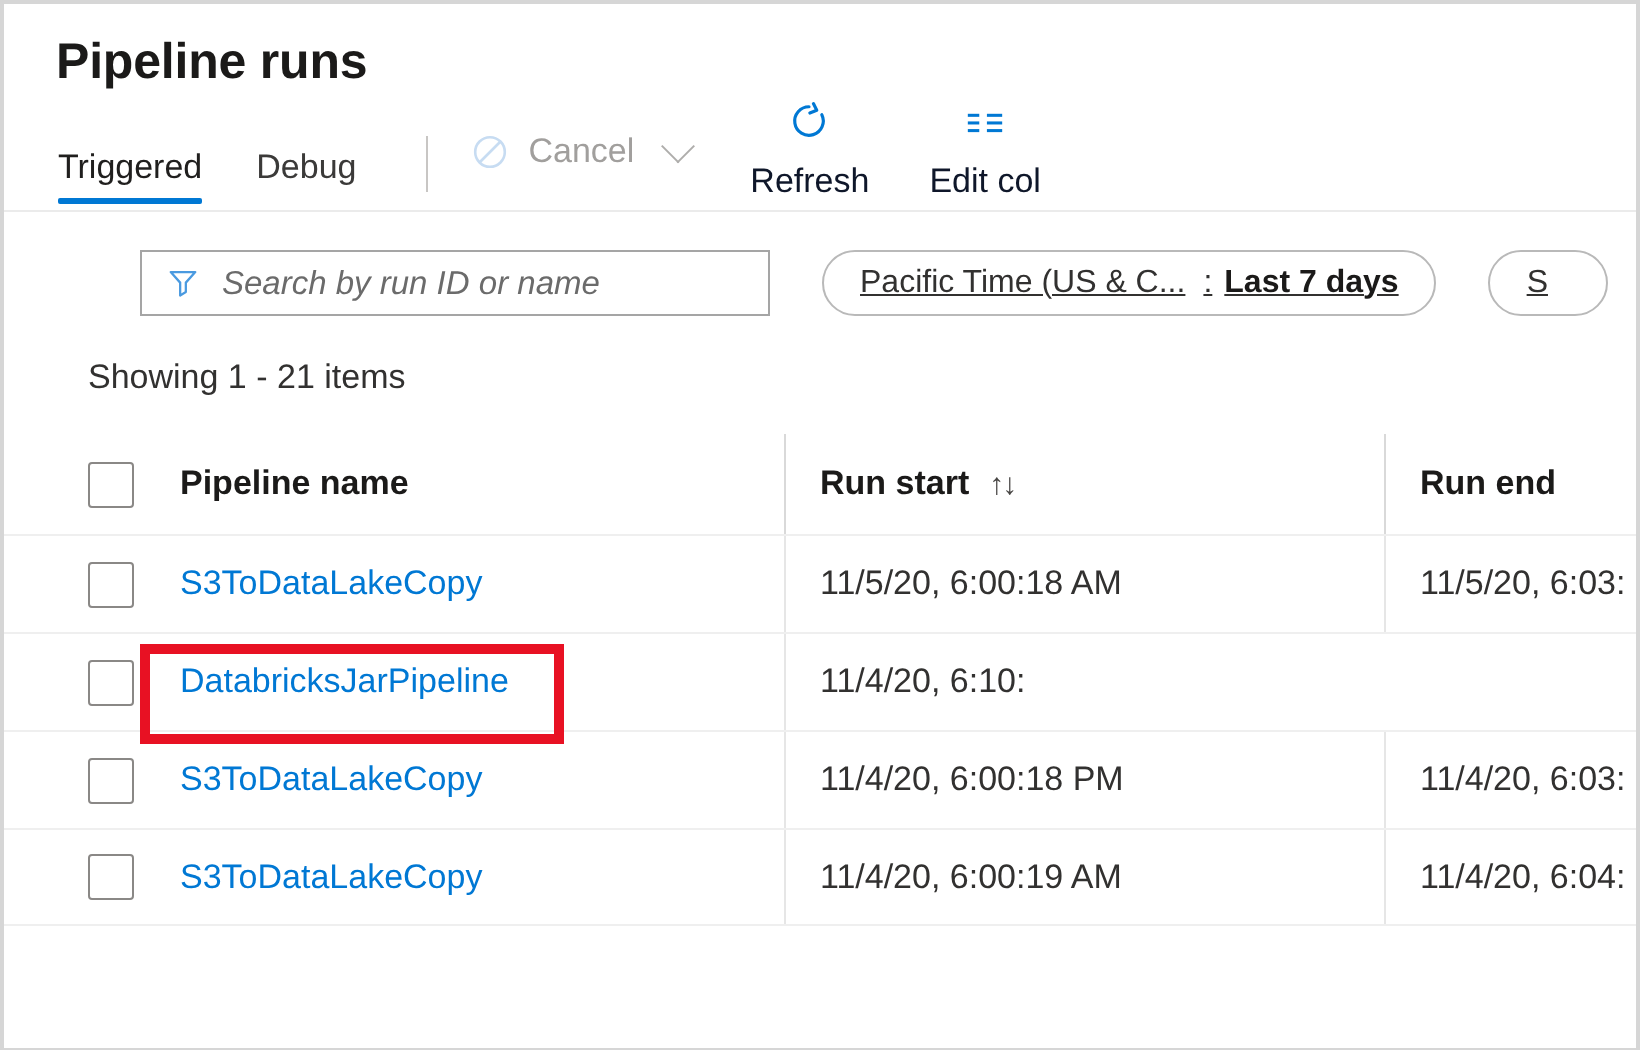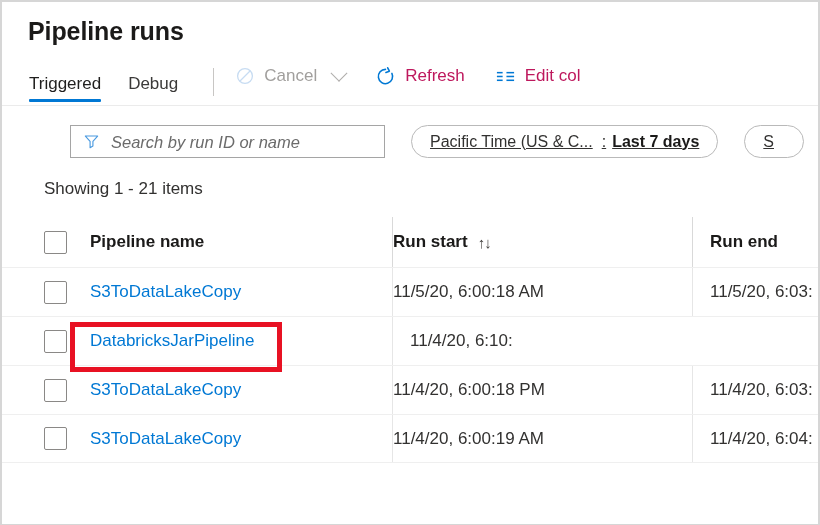--- a/index.html
+++ b/index.html
@@ -95,21 +95,21 @@
     display: flex;
     align-items: center;
     gap: 9px;
     font-size: 17px;
     padding: 4px 8px 14px 4px;
     margin-right: 18px;
     cursor: pointer;
     white-space: nowrap;
     line-height: 22px;
   }
-  .cmd-btn.enabled { color: #be185d; }
+  .cmd-btn.enabled { color: #0f172a; flex-direction: column; }
   .cmd-btn.disabled { color: #a19f9d; cursor: default; }
   .cmd-ico {
     display: inline-flex;
     align-items: center;
     justify-content: center;
     width: 21px;
     height: 21px;
     flex: 0 0 auto;
   }
   .chev {
@@ -209,20 +209,21 @@
     flex: 0 0 88px;
   }
   .c-name {
     flex: 0 0 302px;
     width: 302px;
     position: relative;
   }
   .c-start {
     flex: 0 0 300px;
     width: 300px;
+    padding-left: 17px;
     border-left: 1px solid #e6e6e6;
   }
   .c-end {
     flex: 1 1 auto;
     padding-left: 17px;
     border-left: 1px solid #e6e6e6;
     overflow: hidden;
     white-space: nowrap;
   }
   .row.header .cell { border-left-color: #d9d9d9; }

